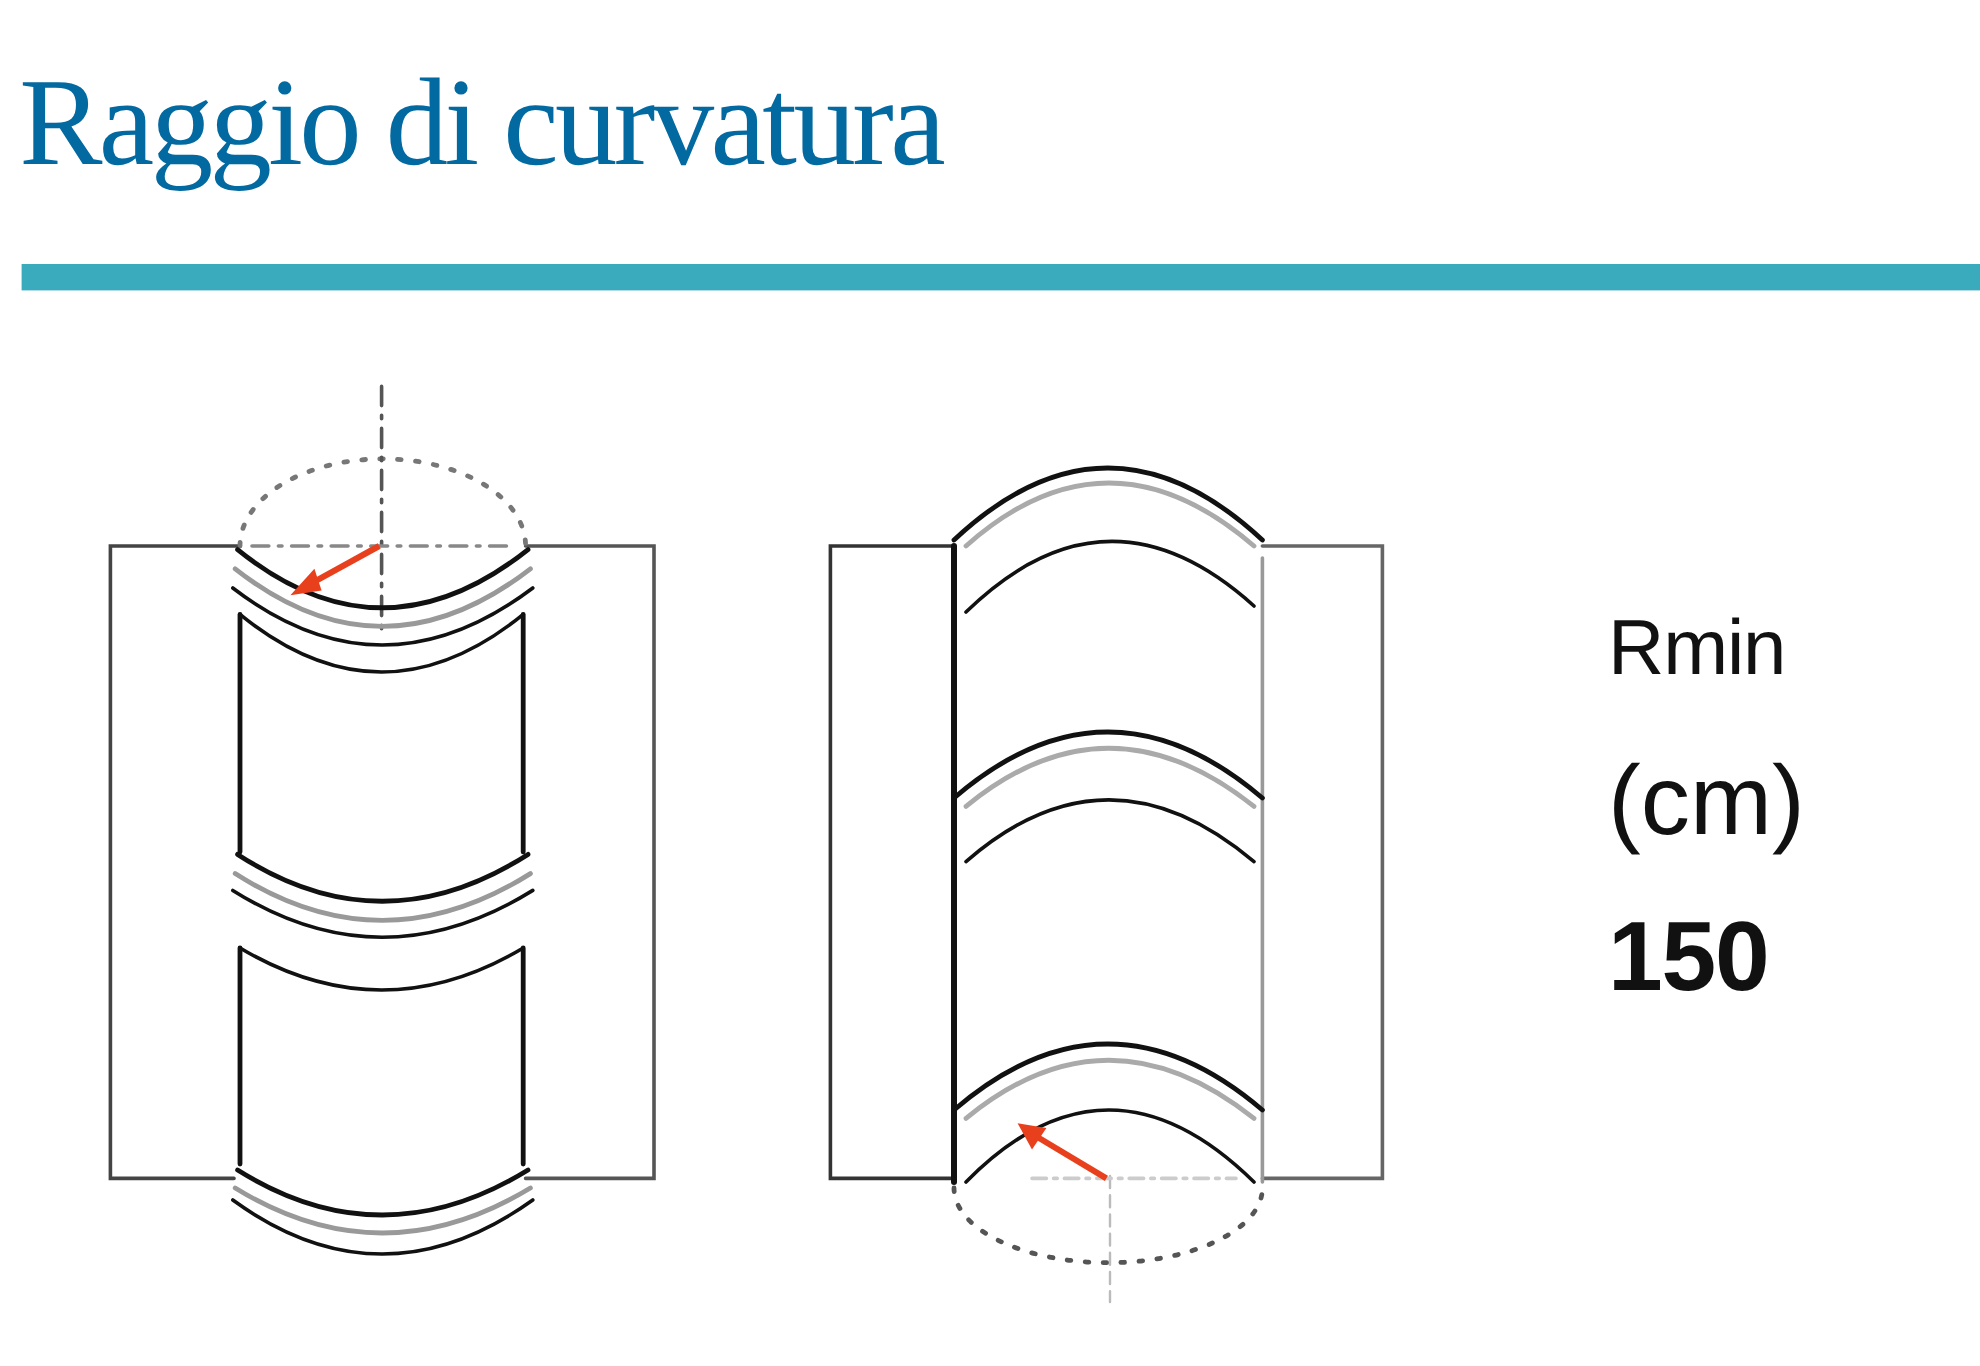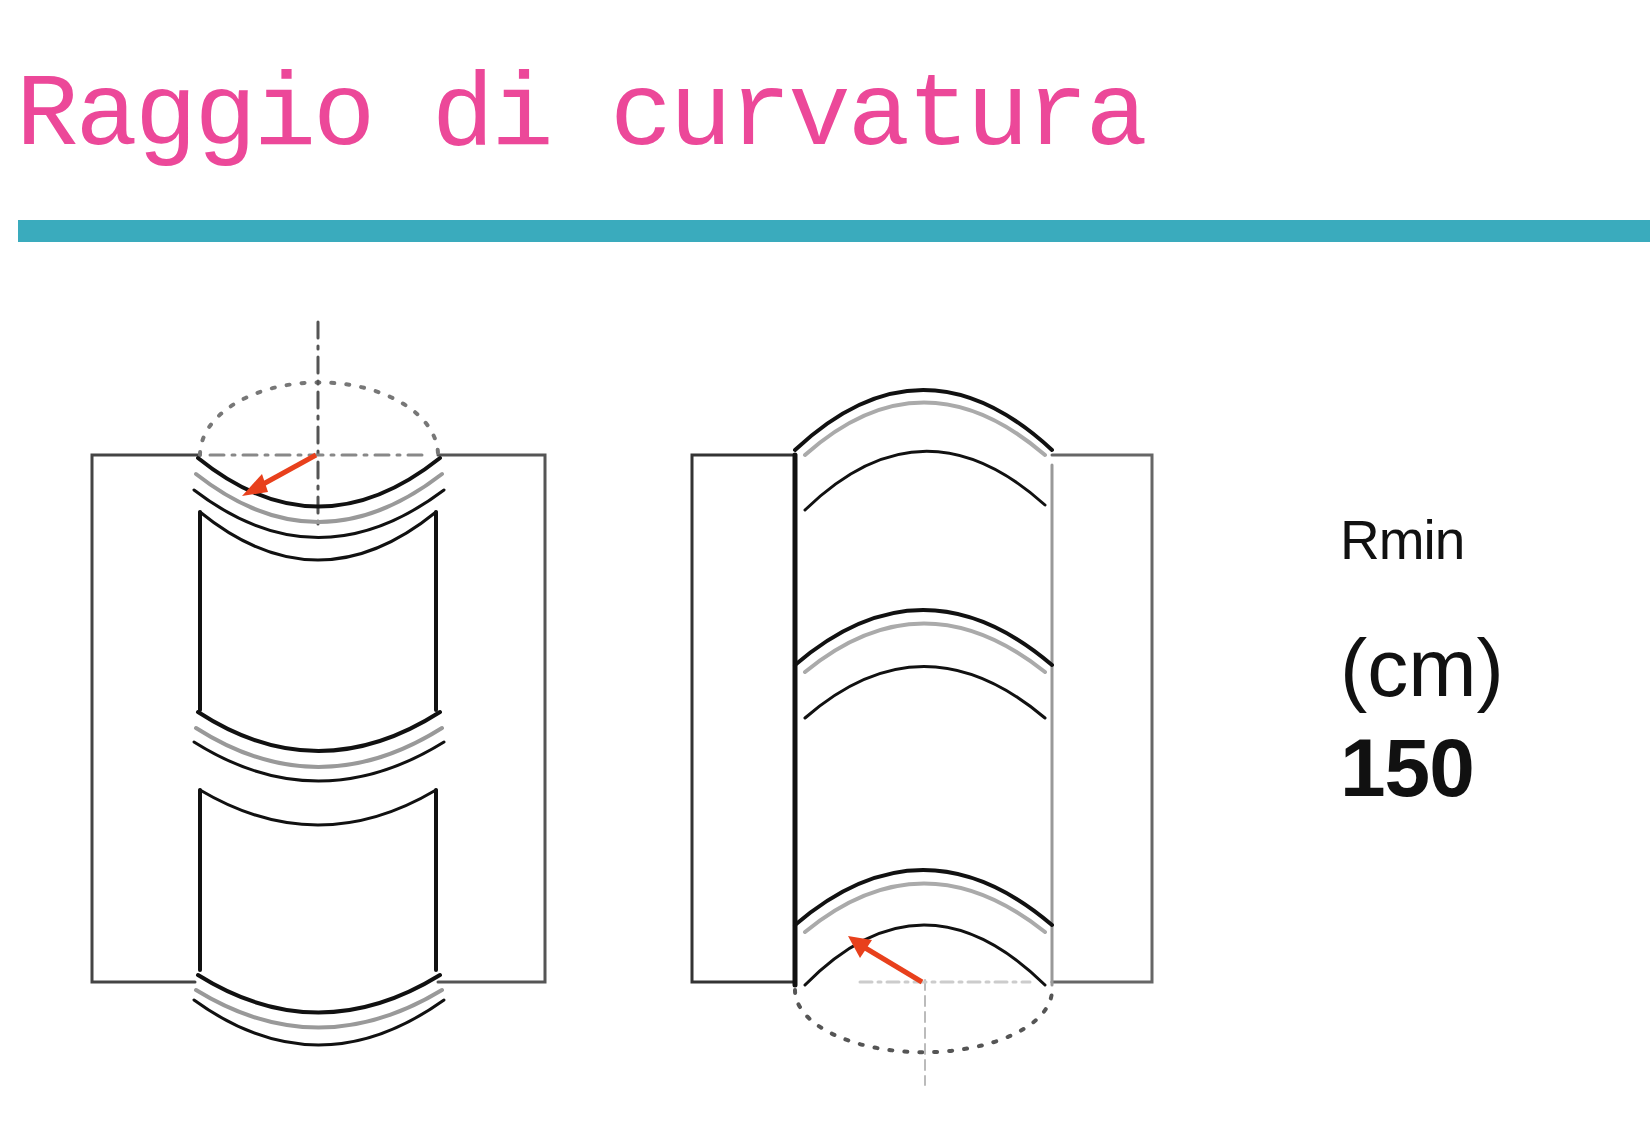--- a/index.html
+++ b/index.html
@@ -9,25 +9,25 @@
     }
     body {
       width: 1650px;
       height: 1138px;
       position: relative;
       overflow: hidden;
     }
     .title {
       position: absolute;
       left: 16px;
-      top: 56px;
-      font-family: Liberation Mono, monospace;
+      top: 43px;
+      font-family: Liberation Serif, serif;
       font-size: 104px;
       line-height: 120px;
-      color: #ec4899;
+      color: #0369a1;
       letter-spacing: -3px;
       margin: 0;
       font-weight: normal;
     }
     .rule {
       position: absolute;
       left: 18px;
       top: 220px;
       width: 1632px;
       height: 22px;
@@ -39,33 +39,34 @@
       left: 0;
     }
     .spec {
       position: absolute;
       left: 1340px;
       top: 490px;
       font-family: "Liberation Sans", "DejaVu Sans", sans-serif;
       color: #111111;
     }
     .spec .label {
-      font-size: 55px;
+      font-size: 65px;
       line-height: 100px;
       letter-spacing: -1px;
     }
     .spec .unit {
       font-size: 82px;
       line-height: 100px;
       margin-top: 28px;
     }
     .spec .value {
       font-size: 82px;
       line-height: 100px;
       font-weight: bold;
+      margin-top: 30px;
       letter-spacing: -1px;
     }
   </style>
 </head>
 <body>
 
 <h1 class="title">Raggio di curvatura</h1>
 <div class="rule"></div>
 
 <svg class="figure" width="1650" height="1138" viewBox="0 0 1650 1138">

